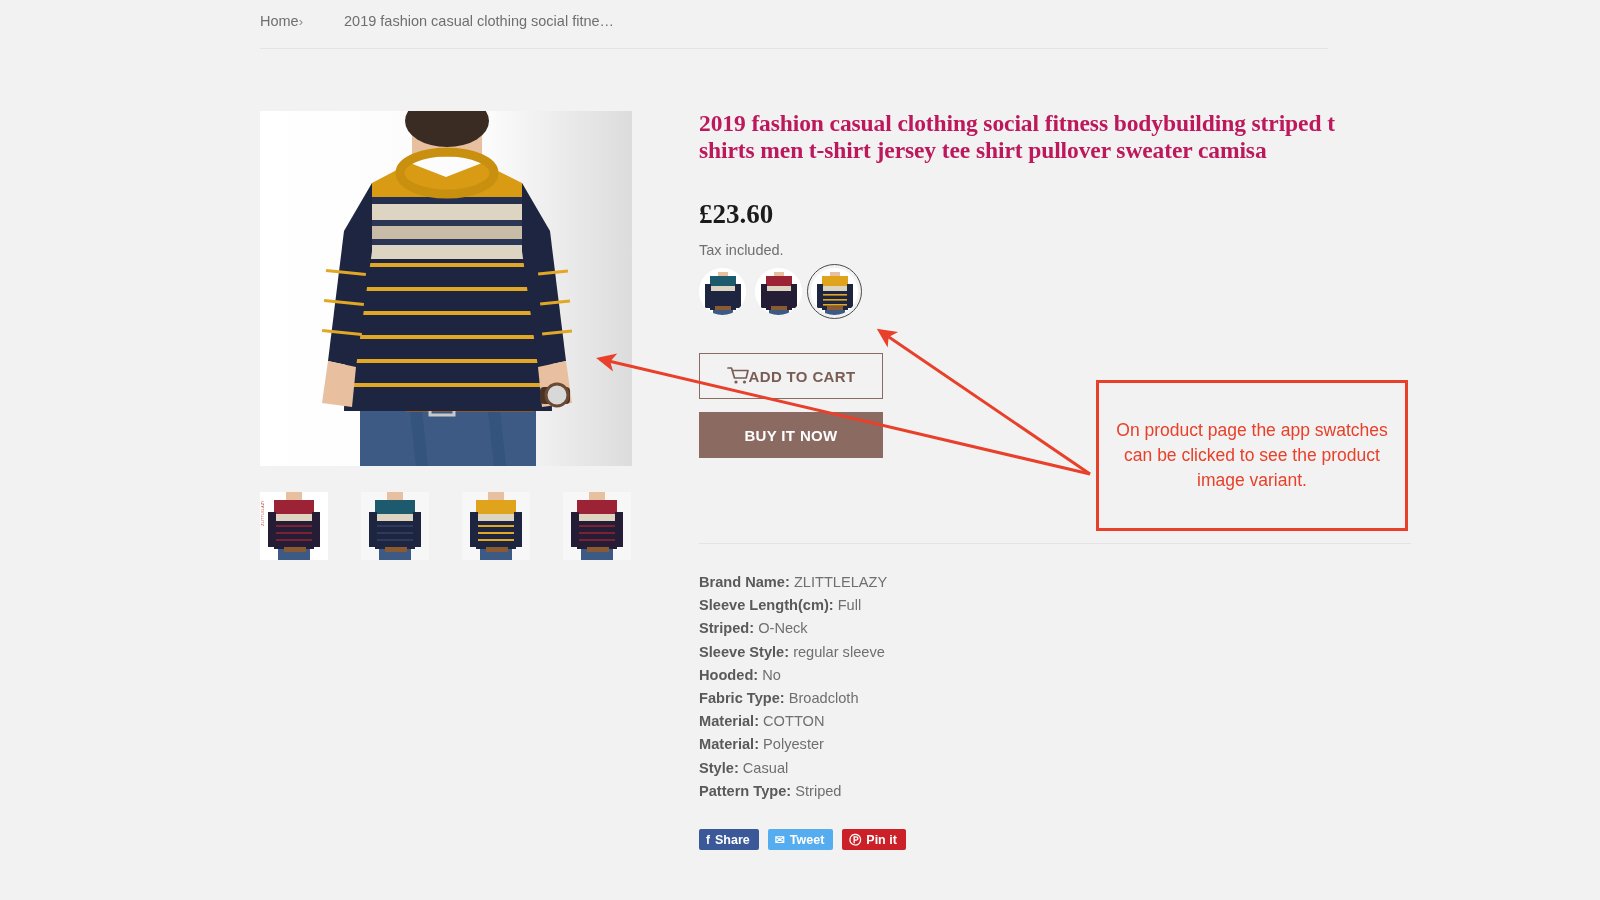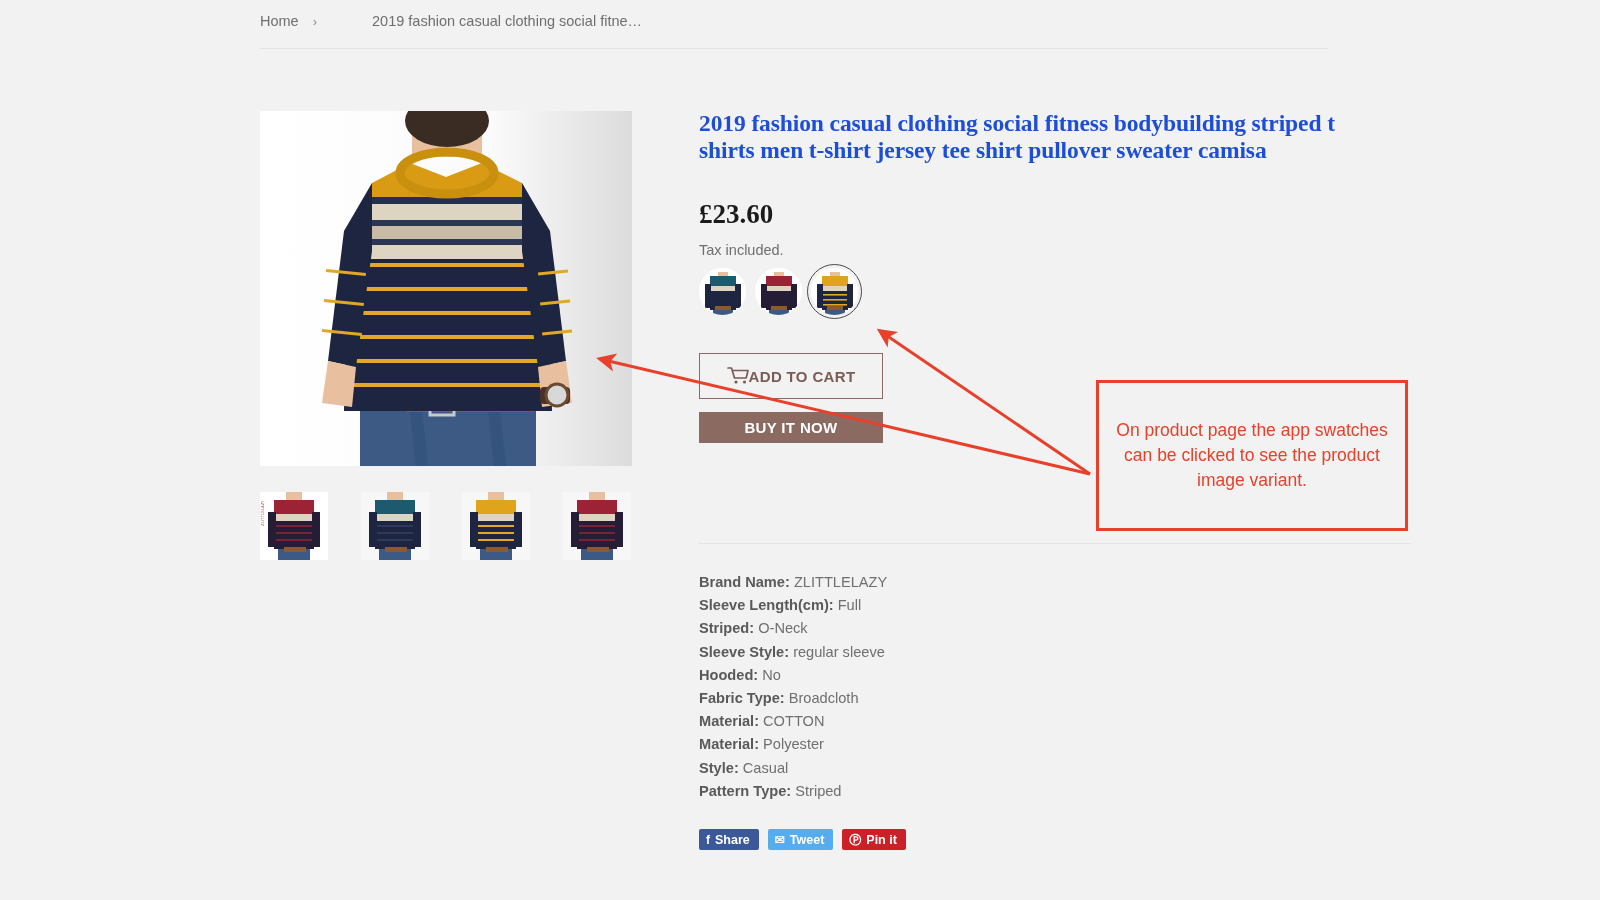--- a/index.html
+++ b/index.html
@@ -7,21 +7,21 @@
     width: 1600px; height: 900px;
     background: #f2f2f2;
     font-family: "Liberation Sans", sans-serif;
     overflow: hidden;
   }
   .page { position: relative; width: 1600px; height: 900px; }
 
   
   .breadcrumb {
     position: absolute; left: 260px; top: 13px;
-    display: flex; align-items: center; gap: 14px;
+    display: flex; align-items: center; gap: 0;
     font-size: 14.5px; color: #6f6f6f;
   }
   .breadcrumb .sep { color: #8d8d8d; font-size: 13px; }
   .breadcrumb .crumb-current { color: #6f6f6f; margin-left: 41px; }
   .bc-rule {
     position: absolute; left: 260px; top: 48px;
     width: 1068px; height: 1px; background: #e3e3e3;
   }
 
   
@@ -45,21 +45,21 @@
     letter-spacing: .3px;
   }
 
   
   .sw { position: absolute; left: 0; top: 0; width: 100%; height: 100%; }
 
   
   .info { position: absolute; left: 699px; top: 110px; width: 640px; }
   .product-title {
     font-family: "Liberation Serif", serif;
-    font-size: 23.5px; font-weight: 700; color: #1d4ed8;
+    font-size: 23.5px; font-weight: 700; color: #be185d;
     line-height: 1.17; letter-spacing: -0.1px;
   }
   .price {
     font-family: "Liberation Serif", serif;
     font-size: 27px; font-weight: 700; color: #1b1b1b;
     margin-top: 34px;
   }
   .tax { font-size: 14.5px; color: #6f6f6f; margin-top: 12px; }
 
   
@@ -85,21 +85,21 @@
   .btn-cart {
     position: absolute; left: 699px; top: 353px;
     width: 184px; height: 46px;
     border: 1.5px solid #8b6a62; background: transparent;
     display: flex; align-items: center; justify-content: center; 
     color: #7a5c55; font-size: 15px; font-weight: 700; letter-spacing: .35px;
     cursor: pointer;
   }
   .btn-buy {
     position: absolute; left: 699px; top: 412px;
-    width: 184px; height: 31px;
+    width: 184px; height: 46px;
     background: #8b6a62; color: #ffffff;
     display: flex; align-items: center; justify-content: center;
     font-size: 15px; font-weight: 700; letter-spacing: .35px;
     cursor: pointer;
   }
 
   
   .spec-rule {
     position: absolute; left: 699px; top: 543px;
     width: 712px; height: 1px; background: #e3e3e3;

